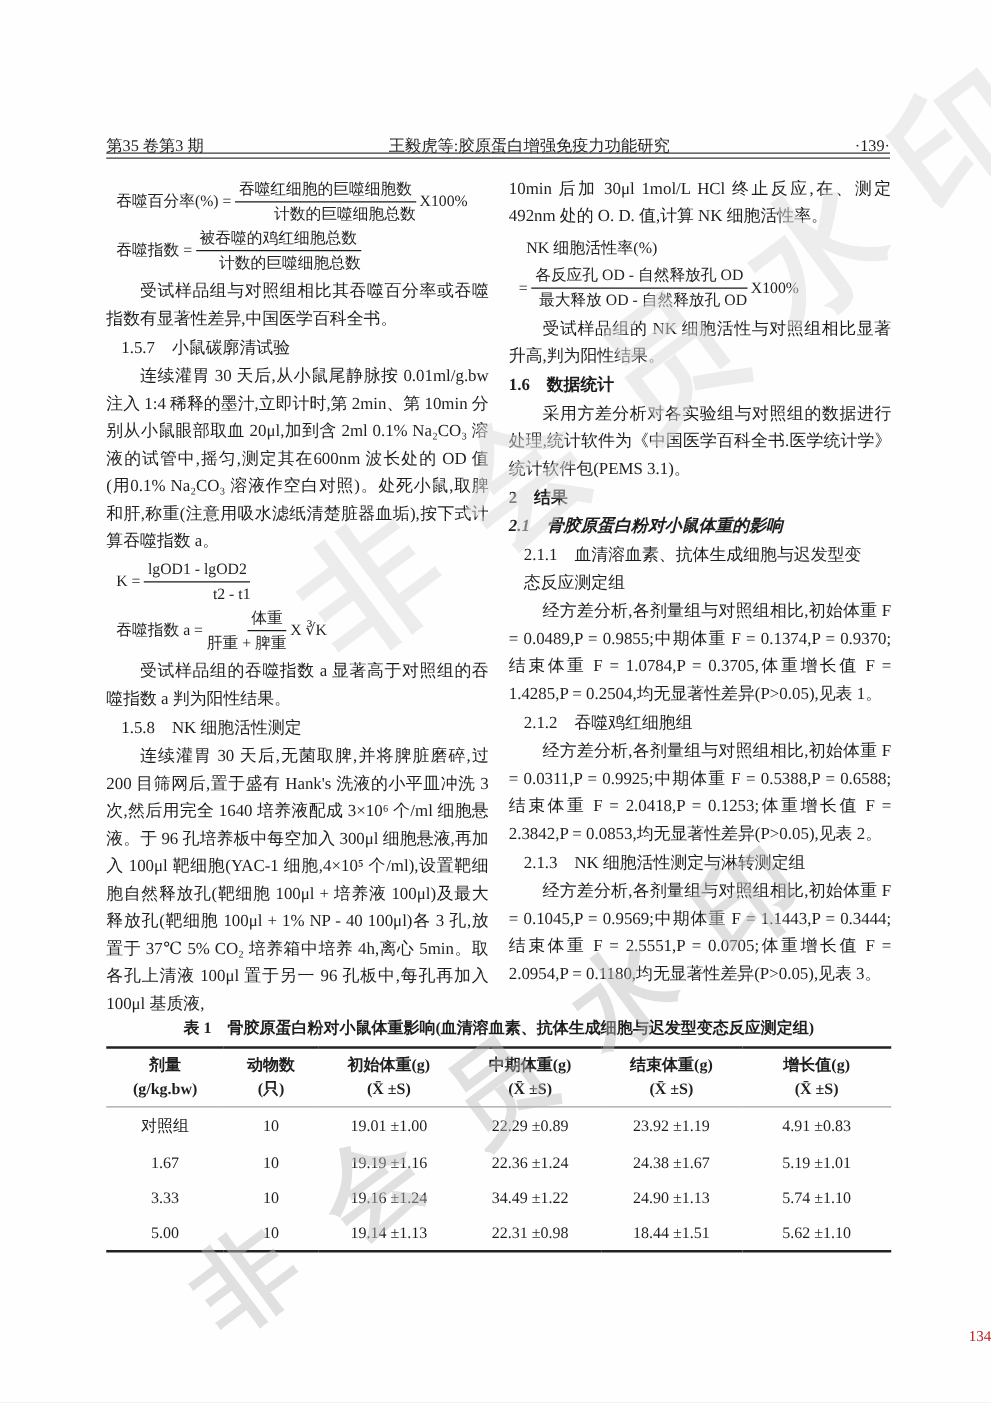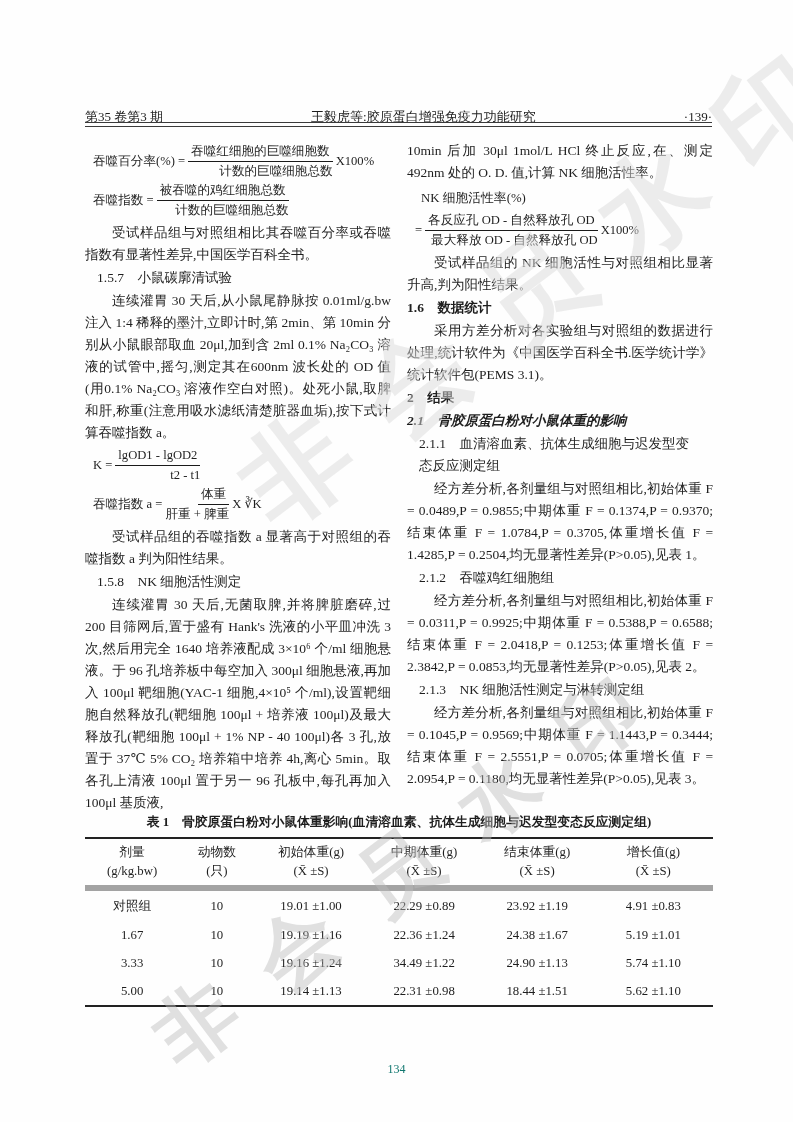--- a/index.html
+++ b/index.html
@@ -51,28 +51,28 @@
   .table-block{position:absolute;left:85px;top:814px;width:628px;}
   .table-caption{
     text-align:center;font-weight:bold;font-size:12.8px;margin-bottom:6px;
   }
   table.t1{
     width:100%;border-collapse:collapse;
     border-top:2px solid #222;border-bottom:2px solid #222;
     font-size:12.8px;
   }
   table.t1 th{
-    font-weight:normal;padding:4px 2px;text-align:center;
-    border-bottom:6px solid #a3a3a3;line-height:19px;
+    font-weight:bold;padding:4px 2px;text-align:center;
+    border-bottom:1px solid #a3a3a3;line-height:19px;
   }
   table.t1 td{padding:6.5px 2px;text-align:center;}
   
   .footer{
     position:absolute;left:0;right:0;top:1062px;
-    text-align:center;font-size:12px;color:#0f766e;
+    text-align:right;font-size:12px;color:#b91c1c;
   }
   
   .wm{
     position:absolute;white-space:nowrap;pointer-events:none;
     font-family:"Liberation Sans","DejaVu Sans",sans-serif;font-weight:bold;
     transform-origin:0 50%;z-index:5;
   }
   .wm-top{
     left:255px;top:430px;font-size:106px;letter-spacing:42px;
     transform:rotate(-37deg);color:#dcdcdc;opacity:.5;

